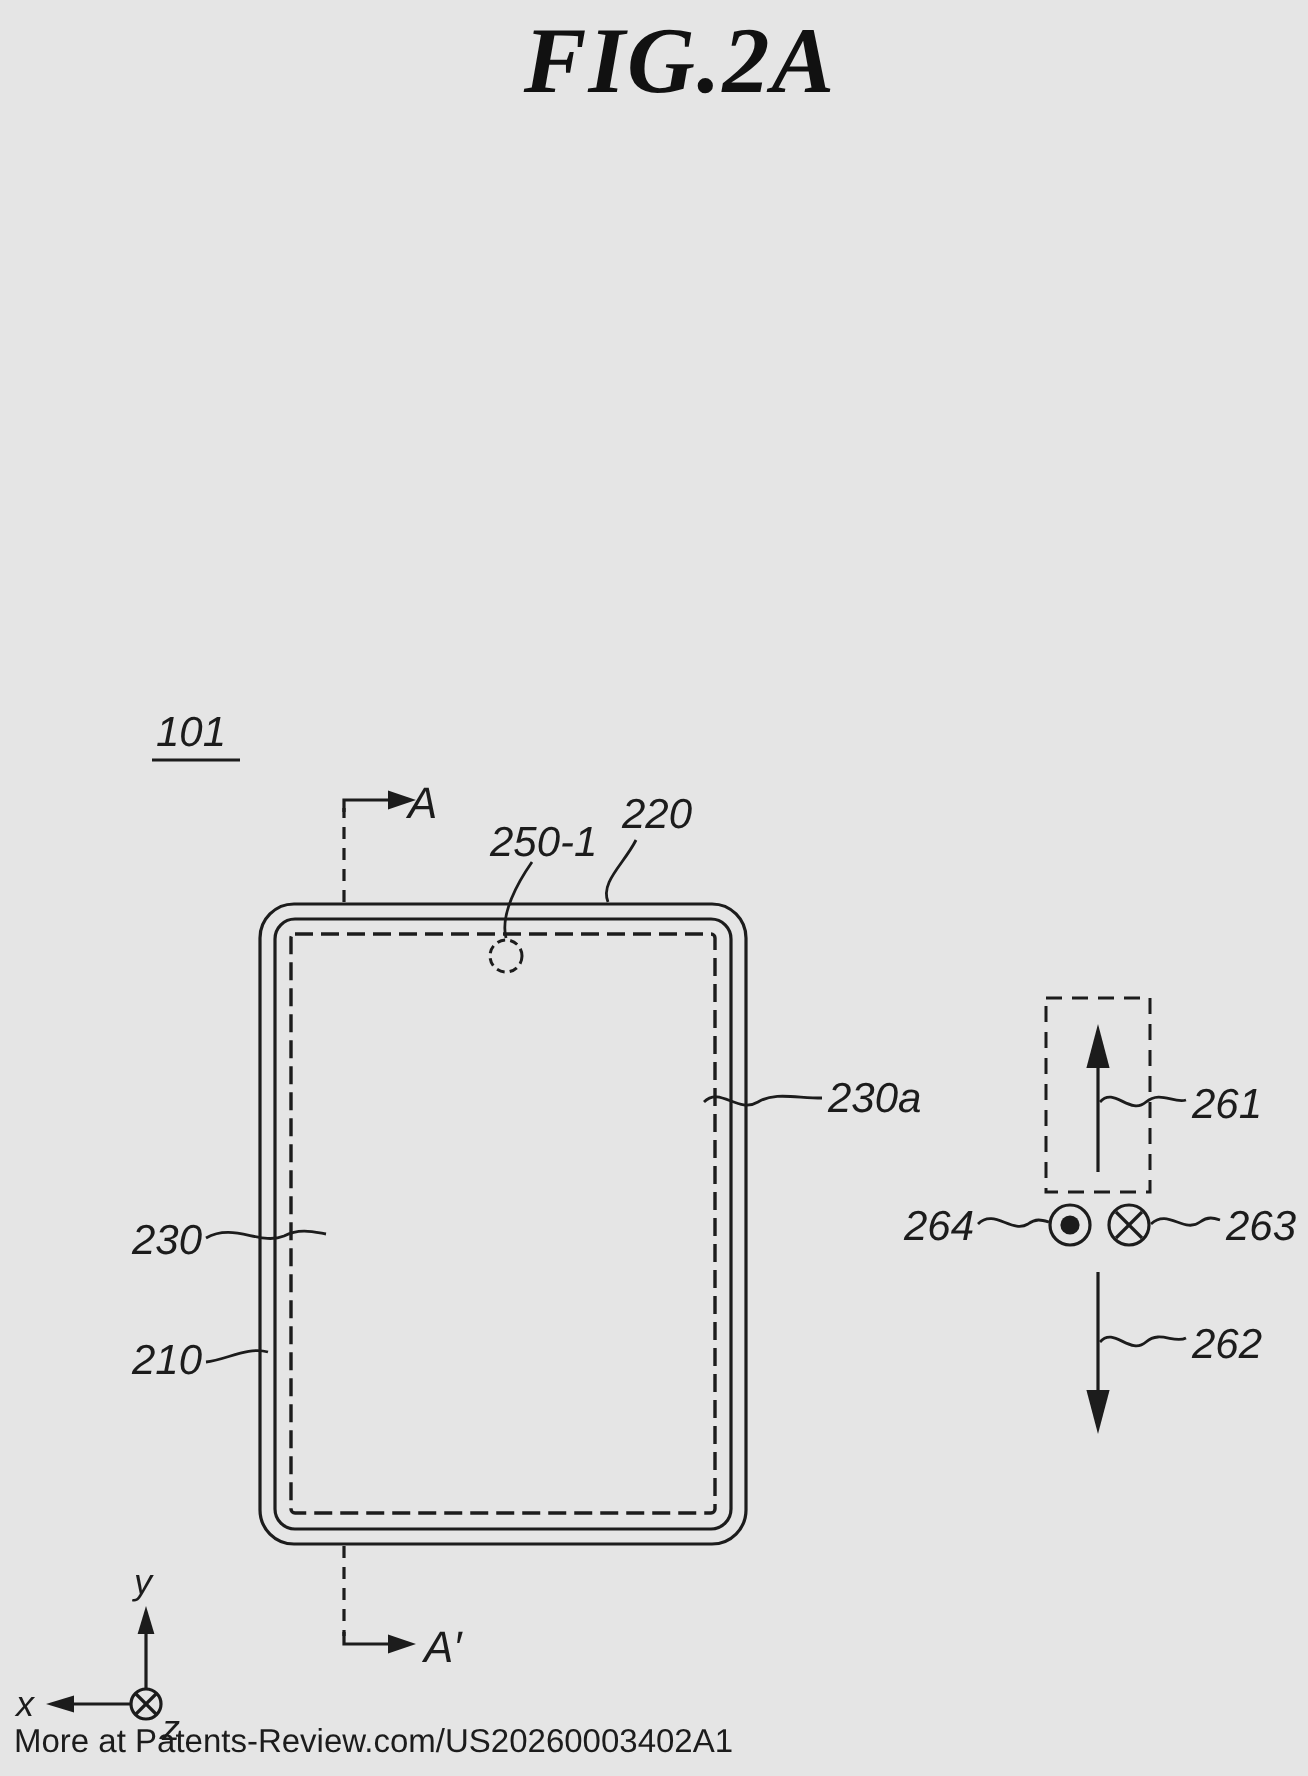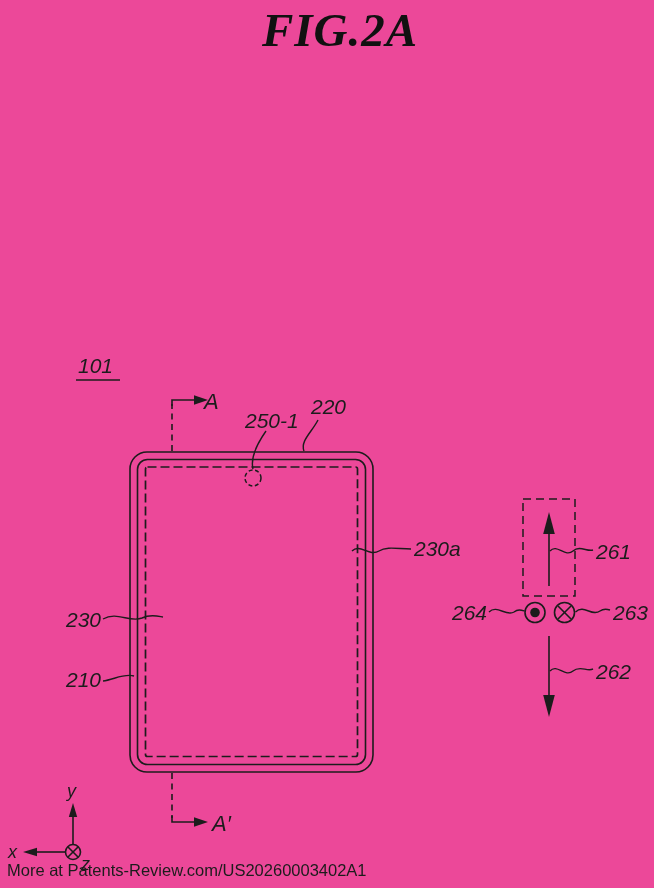--- a/index.html
+++ b/index.html
@@ -1,16 +1,16 @@
 <!DOCTYPE html>
 <html><head>
 <meta charset="utf-8">
 <style>
   html,body{margin:0;padding:0;background:#ffffff;}
-  .page{position:relative;width:654px;height:888px;background:#ec4899;overflow:hidden;
+  .page{position:relative;width:654px;height:888px;background:#e5e5e5;overflow:hidden;
         font-family:"Liberation Sans",sans-serif;}
   svg{position:absolute;inset:0;}
   .ln{stroke:#1c1c1c;stroke-width:1.6;fill:none;}
   .ldr{stroke:#1c1c1c;stroke-width:1.4;fill:none;}
   .fillb{fill:#1c1c1c;stroke:none;}
   .dash-sec{stroke-dasharray:6 4.5;}
   .dash-disp{stroke-dasharray:9 4;stroke-width:1.7;}
   .dash-cam{stroke-dasharray:4 2.6;stroke-width:1.5;}
   .dash-dir{stroke-dasharray:8 5;stroke-width:1.5;}
   .t-title{font:italic bold 47px "Liberation Serif",serif;letter-spacing:1px;fill:#111;}

